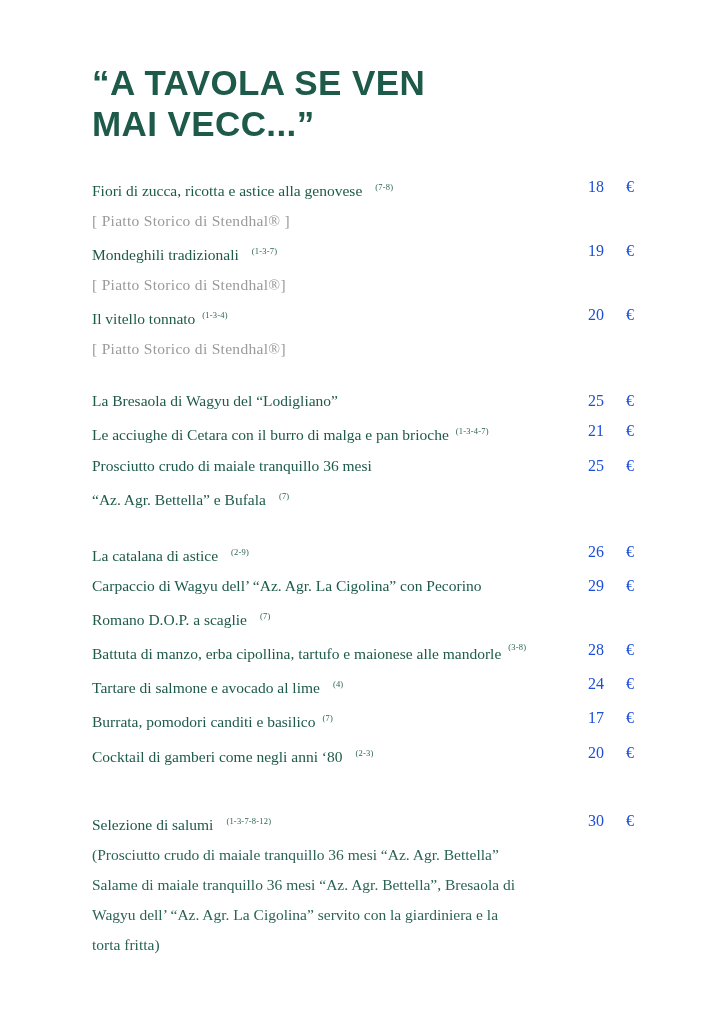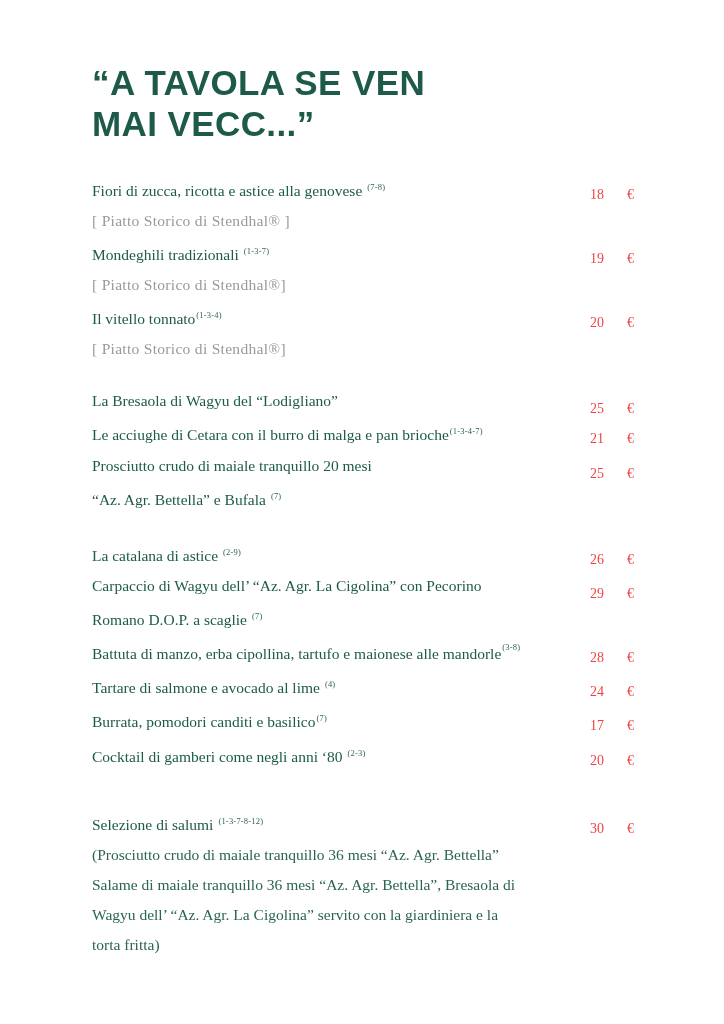--- a/index.html
+++ b/index.html
@@ -74,32 +74,32 @@
   .line.desc {
     color: #2b6355;
   }
 
   .sup {
     font-size: 8.5px;
     vertical-align: super;
     letter-spacing: 0.2px;
     color: #2b6355;
   }
-  .sup.spaced { margin-left: 5px; }
-  .sup.tight  { margin-left: 1px; }
+  .sup.spaced { margin-left: 13px; }
+  .sup.tight  { margin-left: 7px; }
   .sup.lift   { position: relative; top: -3px; }
 
   .price {
     position: absolute;
     right: 0;
-    top: 8px;
+    top: 0;
     width: 96px;
     line-height: 30px;
-    font-size: 14px;
-    color: #ef4444;
+    font-size: 16px;
+    color: #1d4ed8;
     white-space: nowrap;
   }
   .price .amount {
     display: inline-block;
     width: 34px;
     text-align: right;
   }
   .price .cur {
     display: inline-block;
     width: 30px;
@@ -151,21 +151,21 @@
         <div class="line"><span>La Bresaola di Wagyu del “Lodigliano”</span></div>
         <div class="price"><span class="amount">25</span><span class="cur">€</span></div>
       </div>
 
       <div class="entry">
         <div class="line"><span>Le acciughe di Cetara con il burro di malga e pan brioche</span><span class="sup tight">(1-3-4-7)</span></div>
         <div class="price"><span class="amount">21</span><span class="cur">€</span></div>
       </div>
 
       <div class="entry">
-        <div class="line"><span>Prosciutto crudo di maiale tranquillo 20 mesi</span></div>
+        <div class="line"><span>Prosciutto crudo di maiale tranquillo 36 mesi</span></div>
         <div class="price"><span class="amount">25</span><span class="cur">€</span></div>
         <div class="line"><span>“Az. Agr. Bettella” e Bufala</span><span class="sup spaced">(7)</span></div>
       </div>
 
     </div>
 
     <div class="gap-sm"></div>
 
     <div class="group">
 

